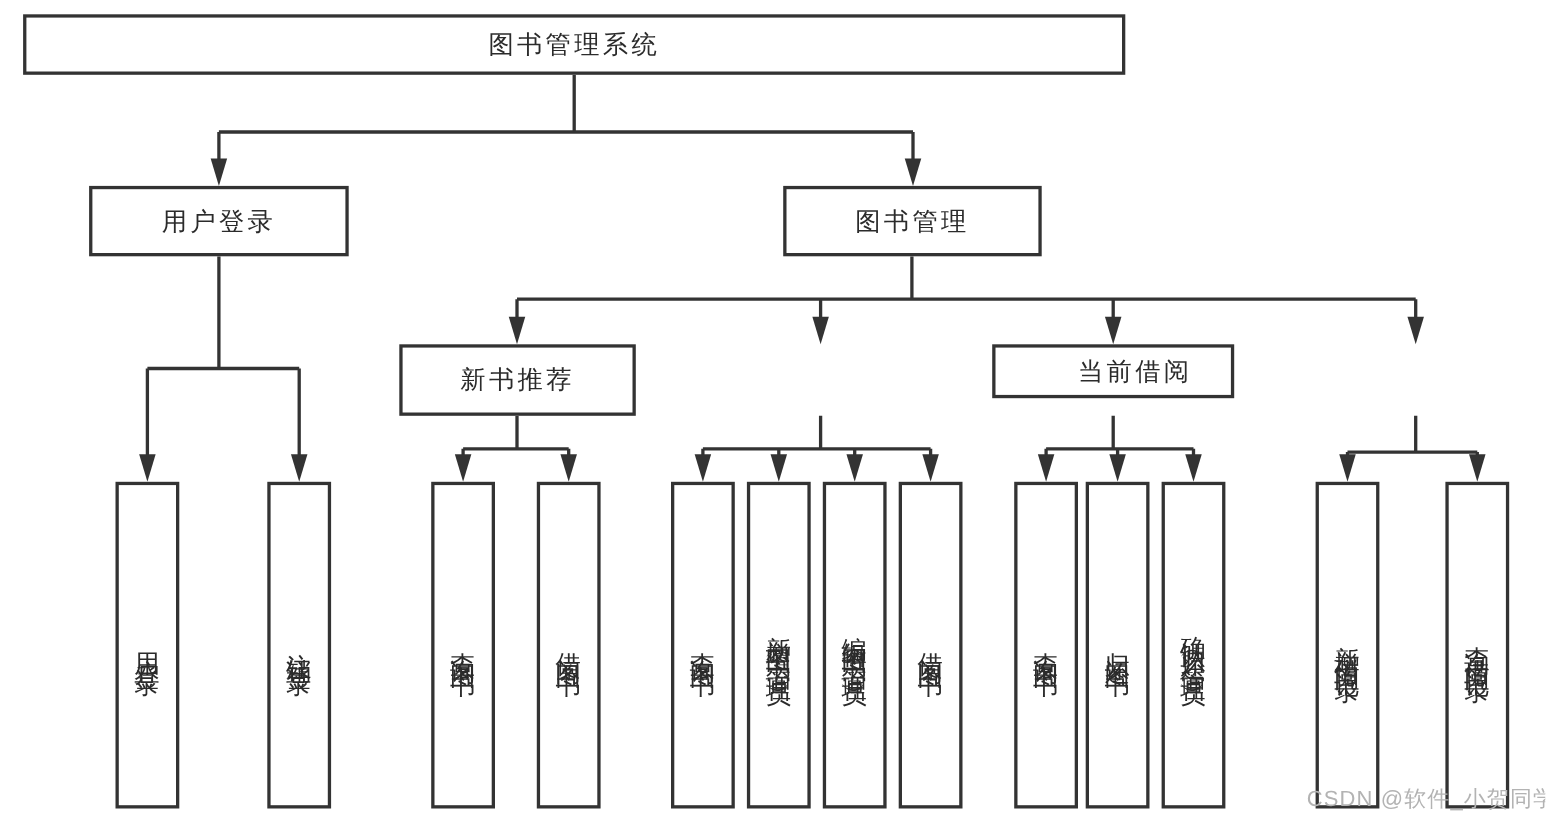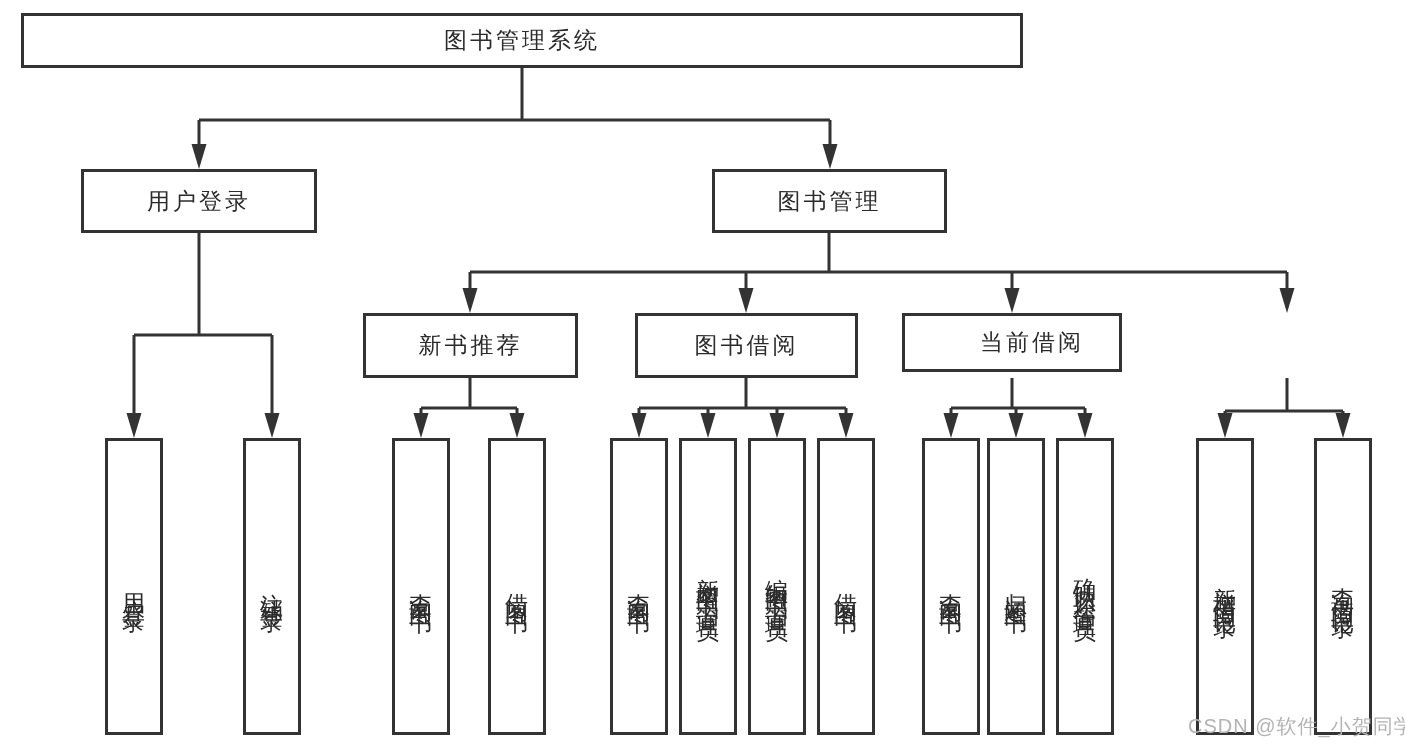--- a/index.html
+++ b/index.html
@@ -62,21 +62,21 @@
     color: #b3b3b3;
     z-index: 5;
     white-space: nowrap;
   }
   
   #root-box   { left: 21px;   top: 13px;  width: 1002px; height: 55px; }
   #b-login    { left: 81px;   top: 169px; width: 236px;  height: 64px; }
   #b-mgmt     { left: 712px;  top: 169px; width: 235px;  height: 64px; }
   #g-newrec   { left: 363px;  top: 313px; width: 215px;  height: 65px; }
   #g-borrow   { left: 635px;  top: 313px; width: 223px;  height: 65px; }
-  #g-current  { left: 902px;  top: 313px; width: 220px;  height: 59px; padding-left: 40px; }
+  #g-current  { left: 902px;  top: 313px; width: 220px;  height: 49px; padding-left: 40px; }
   #g-records  { left: 1179px; top: 313px; width: 216px;  height: 65px; }
   #l-login    { left: 105px; }
   #l-logout   { left: 243px; }
   #l-q1       { left: 392px; }
   #l-br1      { left: 488px; }
   #l-q2       { left: 610px; }
   #l-add      { left: 679px; }
   #l-edit     { left: 748px; }
   #l-br2      { left: 817px; }
   #l-q3       { left: 922px; }
@@ -129,23 +129,20 @@
   <div class="hbox" id="b-login">
     <span>用户登录</span>
   </div>
   <div class="hbox" id="g-newrec">
     <span>新书推荐</span>
   </div>
 
   <div class="hbox" id="b-mgmt">
     <span>图书管理</span>
   </div>
-  <div class="hbox" id="g-borrow">
-    <span>图书借阅</span>
-  </div>
   <div class="hbox" id="g-current">
     <span>当前借阅</span>
   </div>
 
   <div class="leaf" id="l-login">
     <span>用户登录</span>
   </div>
   <div class="leaf" id="l-logout">
     <span>注销登录</span>
   </div>

